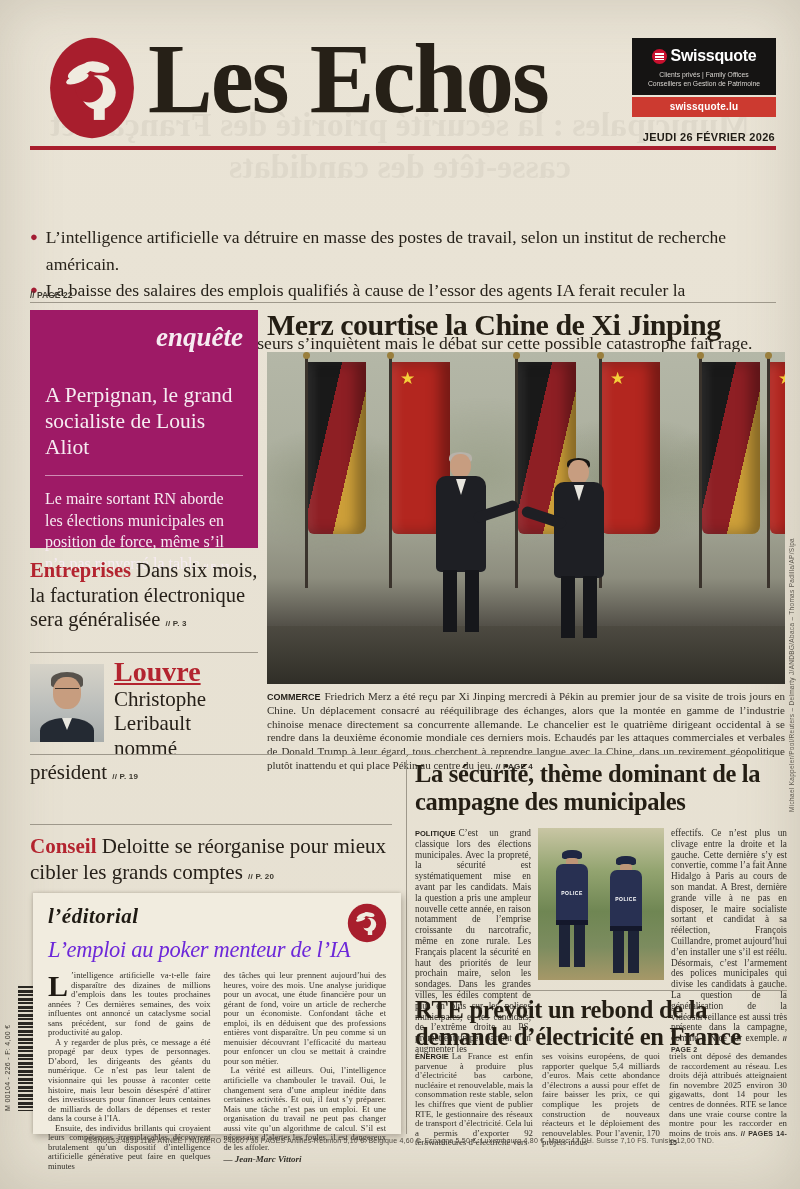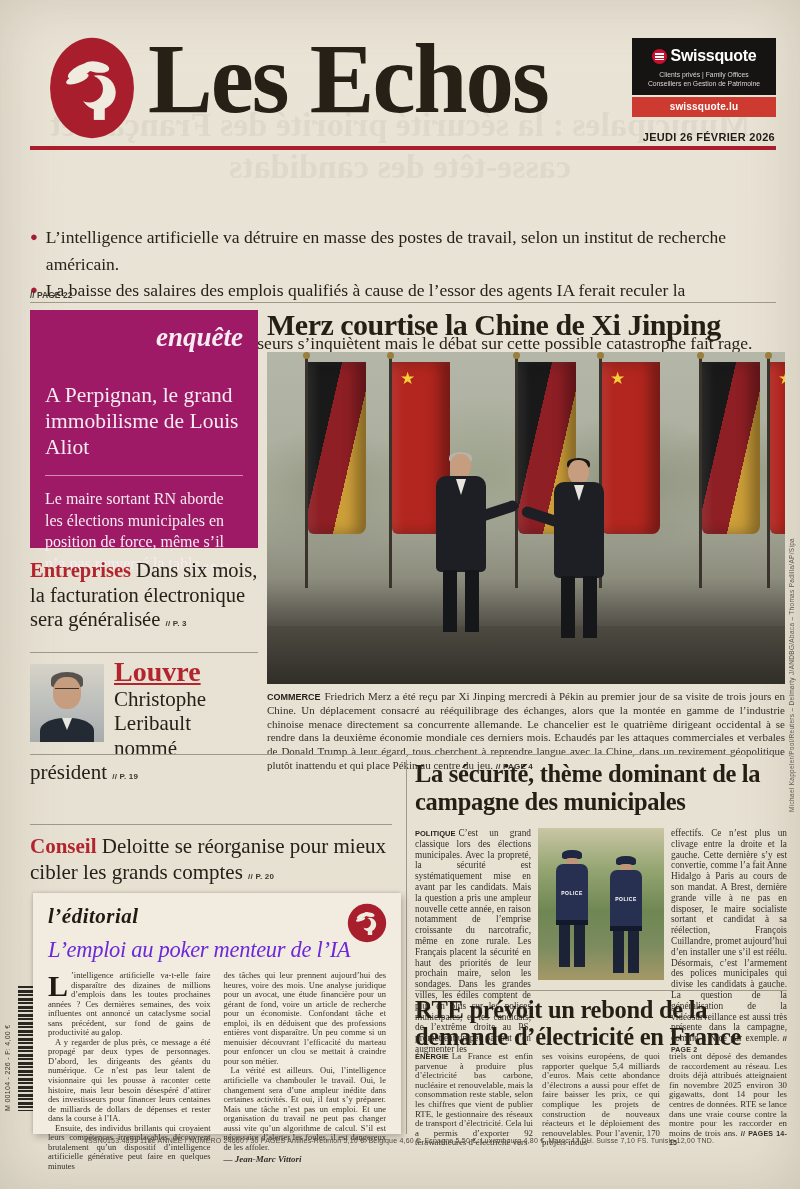--- a/index.html
+++ b/index.html
@@ -189,21 +189,21 @@
     <div class="bullet">
         <span>Wall Street et certains investisseurs s’inquiètent mais le débat sur cette possible catastrophe fait rage.</span>
       </div>
   </div>
   <div class="lead-pageref">// PAGE 22</div>
 
   <div class="hdiv" style="top:302px; left:30px; right:24px;"></div>
 
   <div class="enquete">
     <div class="enquete-label">enquête</div>
-    <div class="enquete-title">A Perpignan, le grand immobilisme de Louis Aliot</div>
+    <div class="enquete-title">A Perpignan, le grand socialiste de Louis Aliot</div>
     <hr class="enquete-div">
     <div class="enquete-teaser"><span>Le maire sortant RN aborde les élections municipales en position de force, même s’il n’a pas renversé la table </span><span class="pref">// P. 12</span></div>
   </div>
 
   <div class="brief" style="top:558px;">
     <span class="kicker">Entreprises</span><span> Dans six mois, la facturation électronique sera généralisée </span><span class="pref">// P. 3</span>
   </div>
   <div class="hdiv" style="top:652px; left:30px; width:228px;"></div>
 
   <div class="brief" style="top:660px; font-size:21px;">

